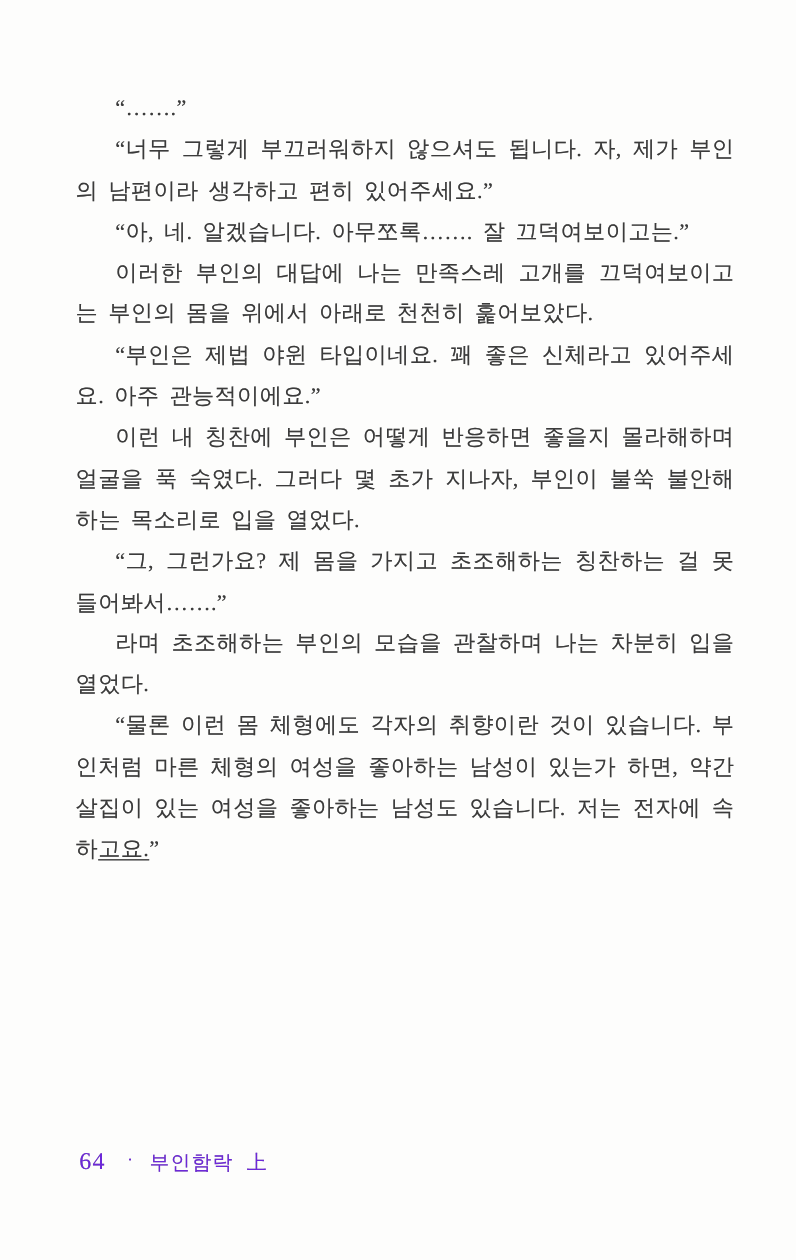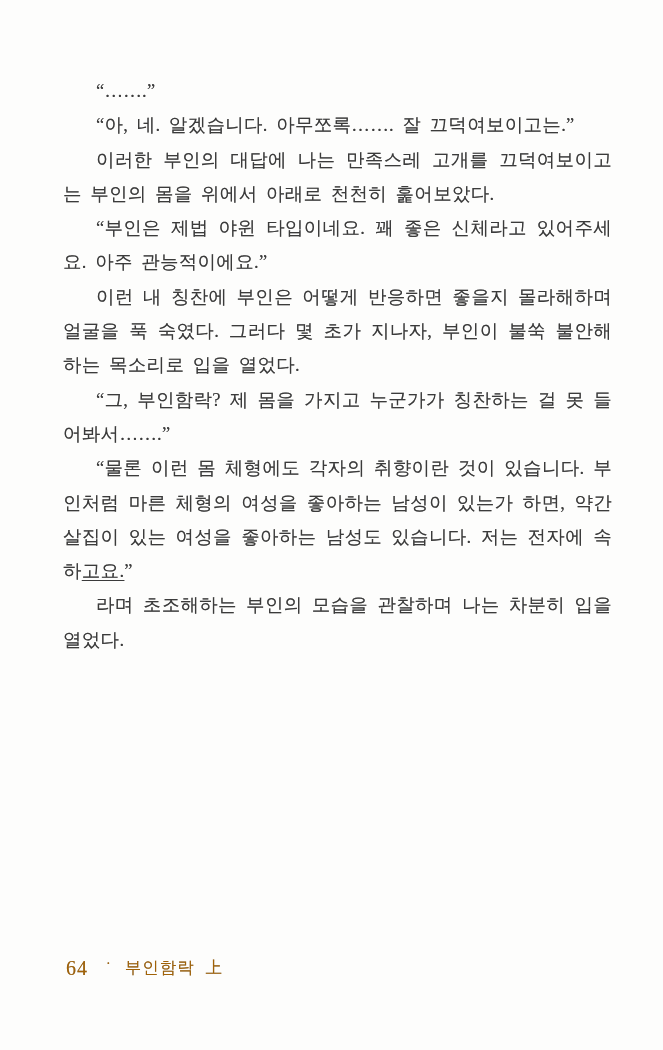--- a/index.html
+++ b/index.html
@@ -36,21 +36,22 @@
   .u {
     text-decoration: underline;
     text-underline-offset: 3px;
   }
 
   .footer {
     position: absolute;
     left: 66px;
     top: 957px;
     display: flex;
-    color: #a16207;
+    align-items: center;
+    color: #6d28d9;
     text-shadow: 0 0 0.5px rgba(75,75,75,0.5);
   }
 
   .footer .page-num {
     font-size: 20px;
     letter-spacing: 1px;
   }
 
   .footer .sep {
     font-size: 14px;
@@ -65,27 +66,28 @@
     font-family: Liberation Mono, monospace;
   }
 </style>
 </head>
 <body>
 
 <div class="page">
 
   <div class="text-block">
       <p>“…….”</p>
+      <p>“너무 그렇게 부끄러워하지 않으셔도 됩니다. 자, 제가 부인의 남편이라 생각하고 편히 있어주세요.”</p>
       <p>“아, 네. 알겠습니다. 아무쪼록……. 잘 끄덕여보이고는.”</p>
       <p>이러한 부인의 대답에 나는 만족스레 고개를 끄덕여보이고는 부인의 몸을 위에서 아래로 천천히 훑어보았다.</p>
       <p>“부인은 제법 야윈 타입이네요. 꽤 좋은 신체라고 있어주세요. 아주 관능적이에요.”</p>
       <p>이런 내 칭찬에 부인은 어떻게 반응하면 좋을지 몰라해하며 얼굴을 푹 숙였다. 그러다 몇 초가 지나자, 부인이 불쑥 불안해하는 목소리로 입을 열었다.</p>
-      <p>“그, 부인함락? 제 몸을 가지고 누군가가 칭찬하는 걸 못 들어봐서…….”</p>
+      <p>“그, 그런가요? 제 몸을 가지고 초조해하는 칭찬하는 걸 못 들어봐서…….”</p>
+      <p>라며 초조해하는 부인의 모습을 관찰하며 나는 차분히 입을 열었다.</p>
       <p>“물론 이런 몸 체형에도 각자의 취향이란 것이 있습니다. 부인처럼 마른 체형의 여성을 좋아하는 남성이 있는가 하면, 약간 살집이 있는 여성을 좋아하는 남성도 있습니다. 저는 전자에 속하<span class="u">고요.</span>”</p>
-      <p>라며 초조해하는 부인의 모습을 관찰하며 나는 차분히 입을 열었다.</p>
     </div>
 
   <div class="footer">
     <span class="page-num">64</span>
     <span class="sep">·</span>
     <span class="title">부인함락 上</span>
   </div>
 
 </div>
 

